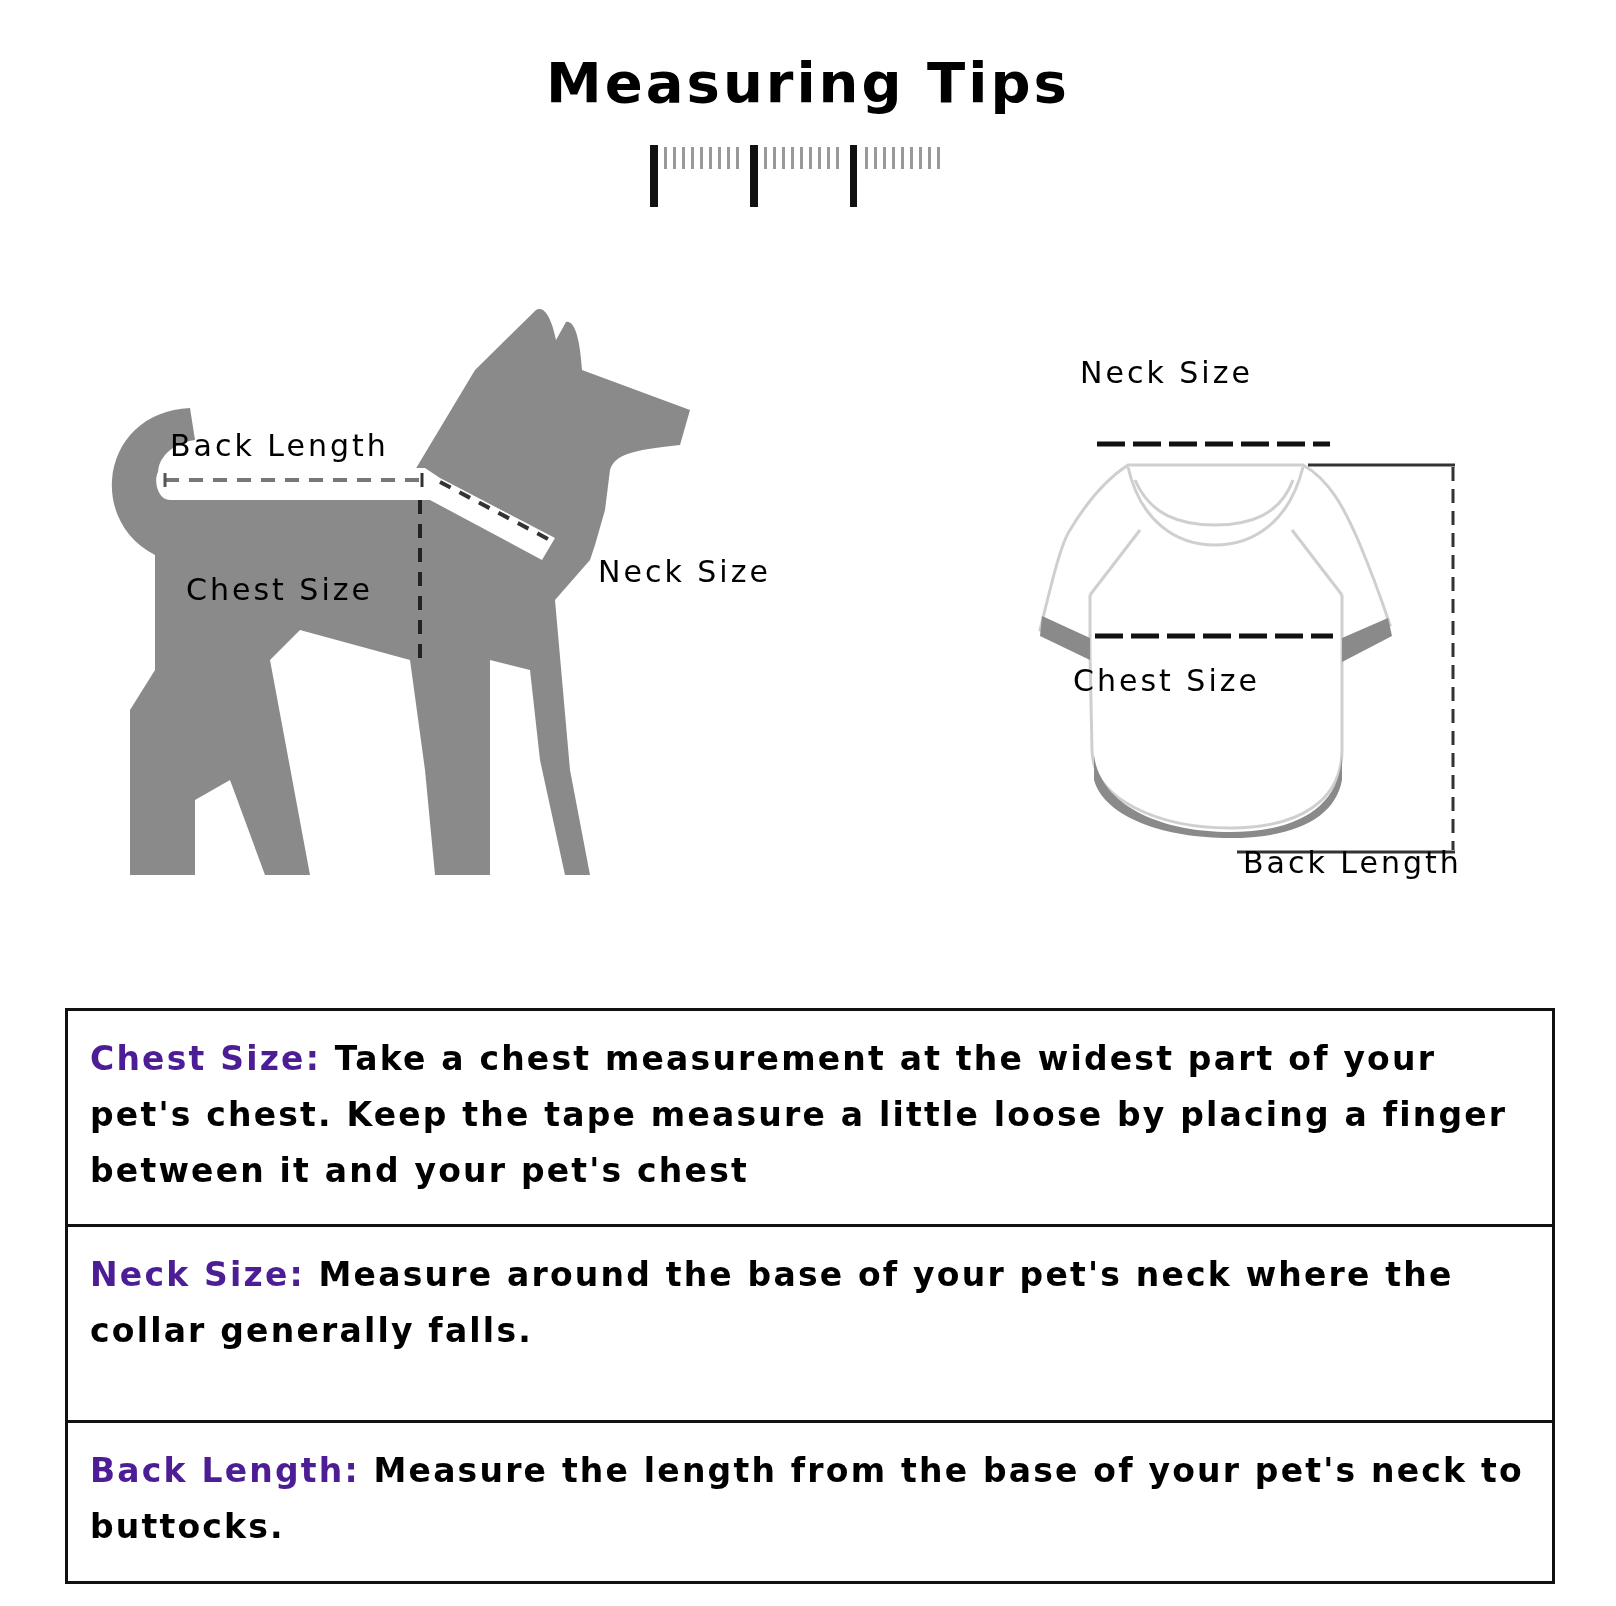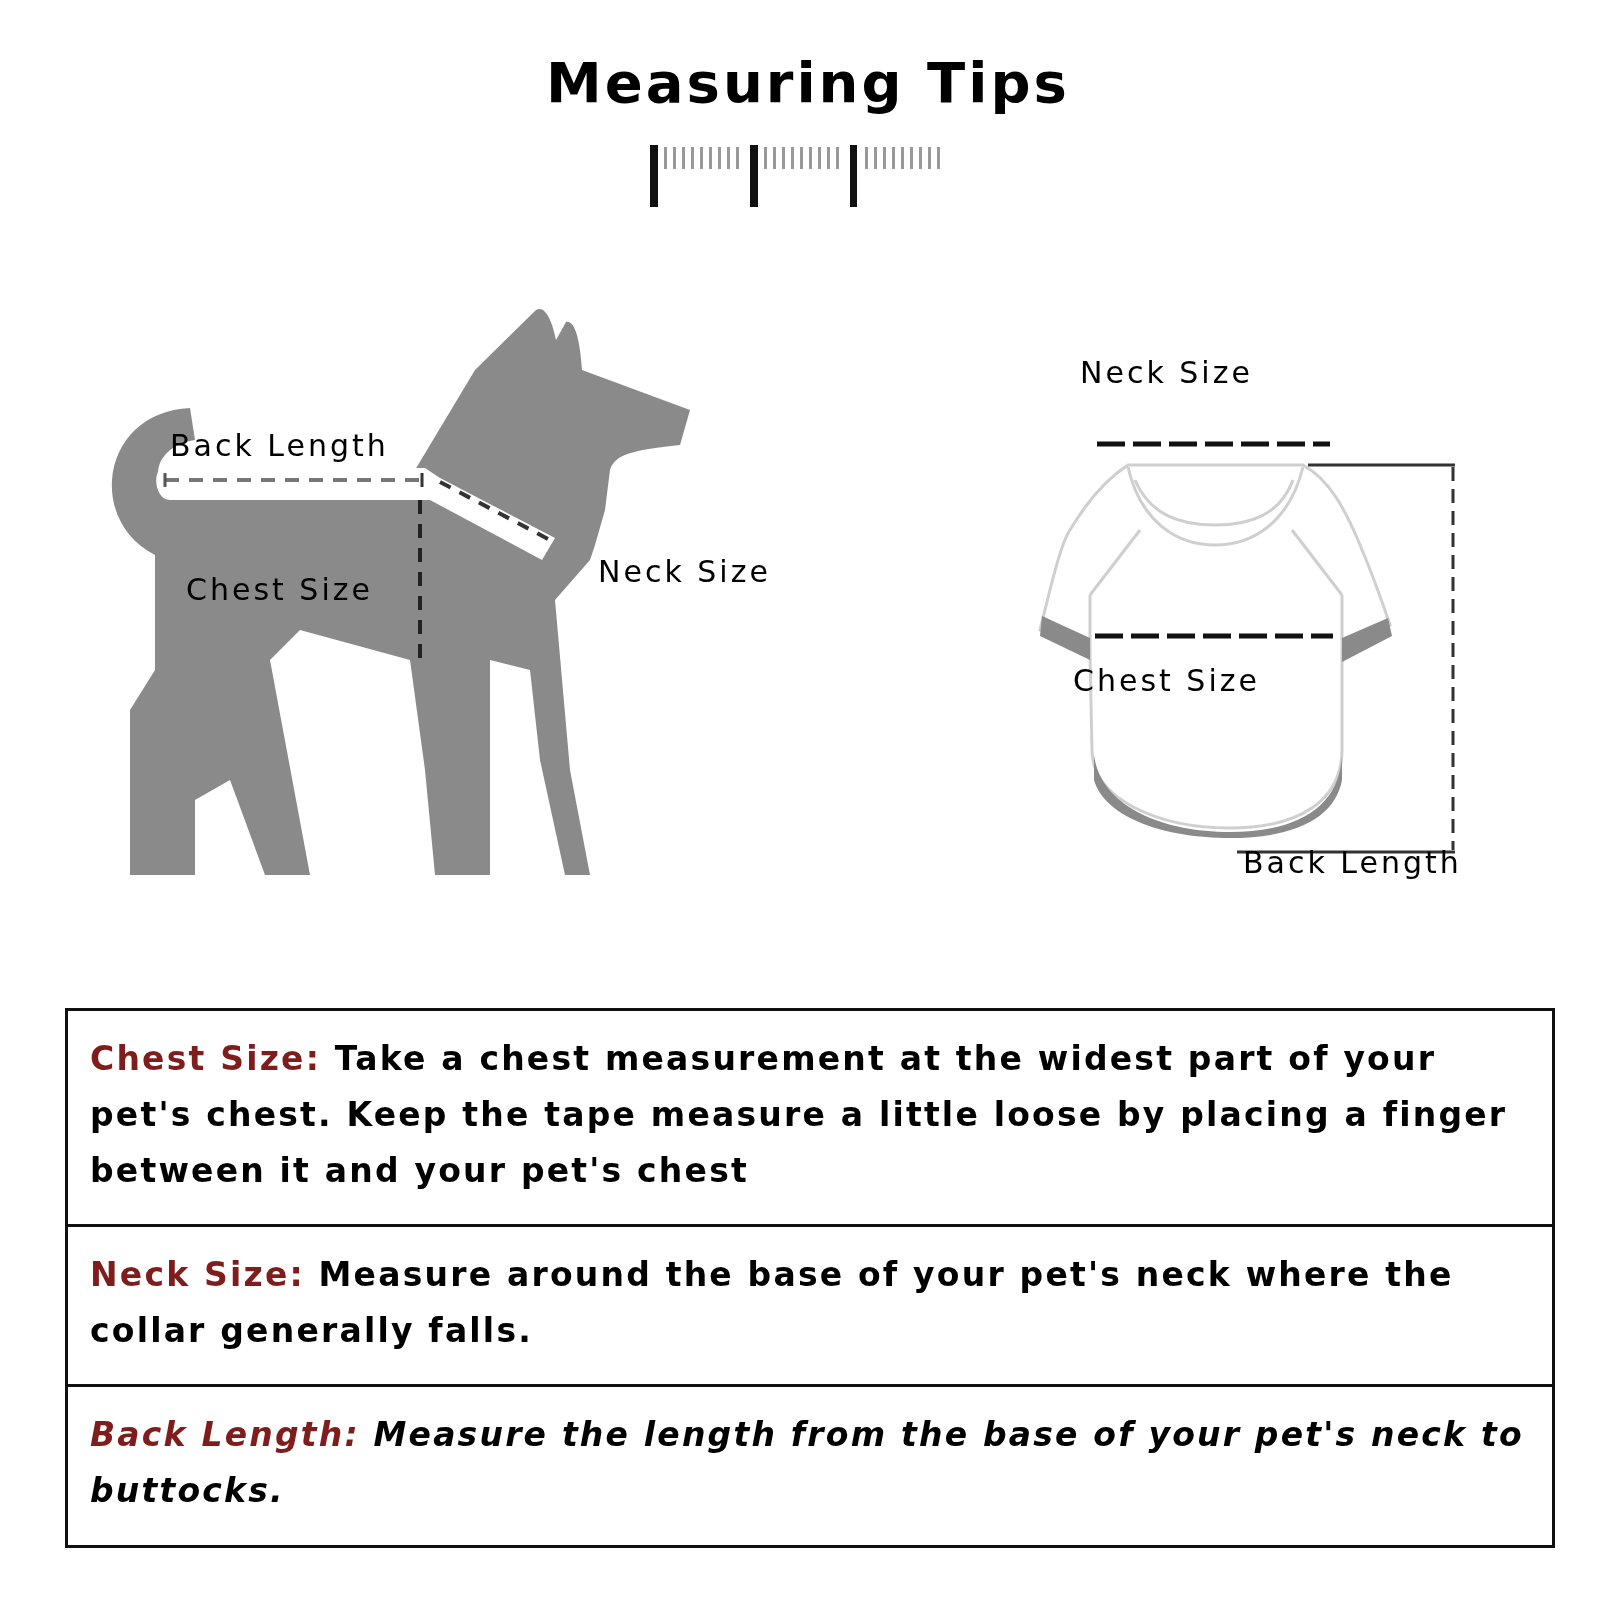--- a/index.html
+++ b/index.html
@@ -7,24 +7,24 @@
          font-family: "DejaVu Sans", sans-serif; color: #000; }
   .title { position: absolute; left: 0; width: 1616px; top: 50px; text-align: center;
            font-size: 56px; font-weight: bold; letter-spacing: 3px; }
   .ruler { position: absolute; left: 650px; top: 145px; width: 310px; height: 62px; }
   .art { position: absolute; }
   .lbl { position: absolute; font-size: 30px; font-weight: normal; letter-spacing: 3px; white-space: nowrap; }
   .tips { position: absolute; left: 65px; top: 1008px; width: 1490px; border: 3px solid #111;
           box-sizing: border-box; }
   .tip { border-bottom: 3px solid #111; padding: 20px 22px 20px 22px; font-size: 33px; font-weight: bold;
          line-height: 56px; letter-spacing: 2.2px; }
-  .tip:last-child { border-bottom: none; font-style: italic; }
-  .tip-head { color: #7f1d1d; }
+  .tip:last-child { border-bottom: none; }
+  .tip-head { color: #4c1d95; }
   .tip.r1 { height: 216px; box-sizing: border-box; }
-  .tip.r2 { height: 160px; box-sizing: border-box; }
+  .tip.r2 { height: 196px; box-sizing: border-box; }
   .tip.r3 { height: 158px; box-sizing: border-box; }
 </style>
 </head>
 <body>
 
 <div class="title">Measuring Tips</div>
 
 <svg class="ruler" viewBox="0 0 310 62">
   <rect x="0" y="0" width="8" height="62" fill="#111"></rect>
   <rect x="100" y="0" width="8" height="62" fill="#111"></rect>

